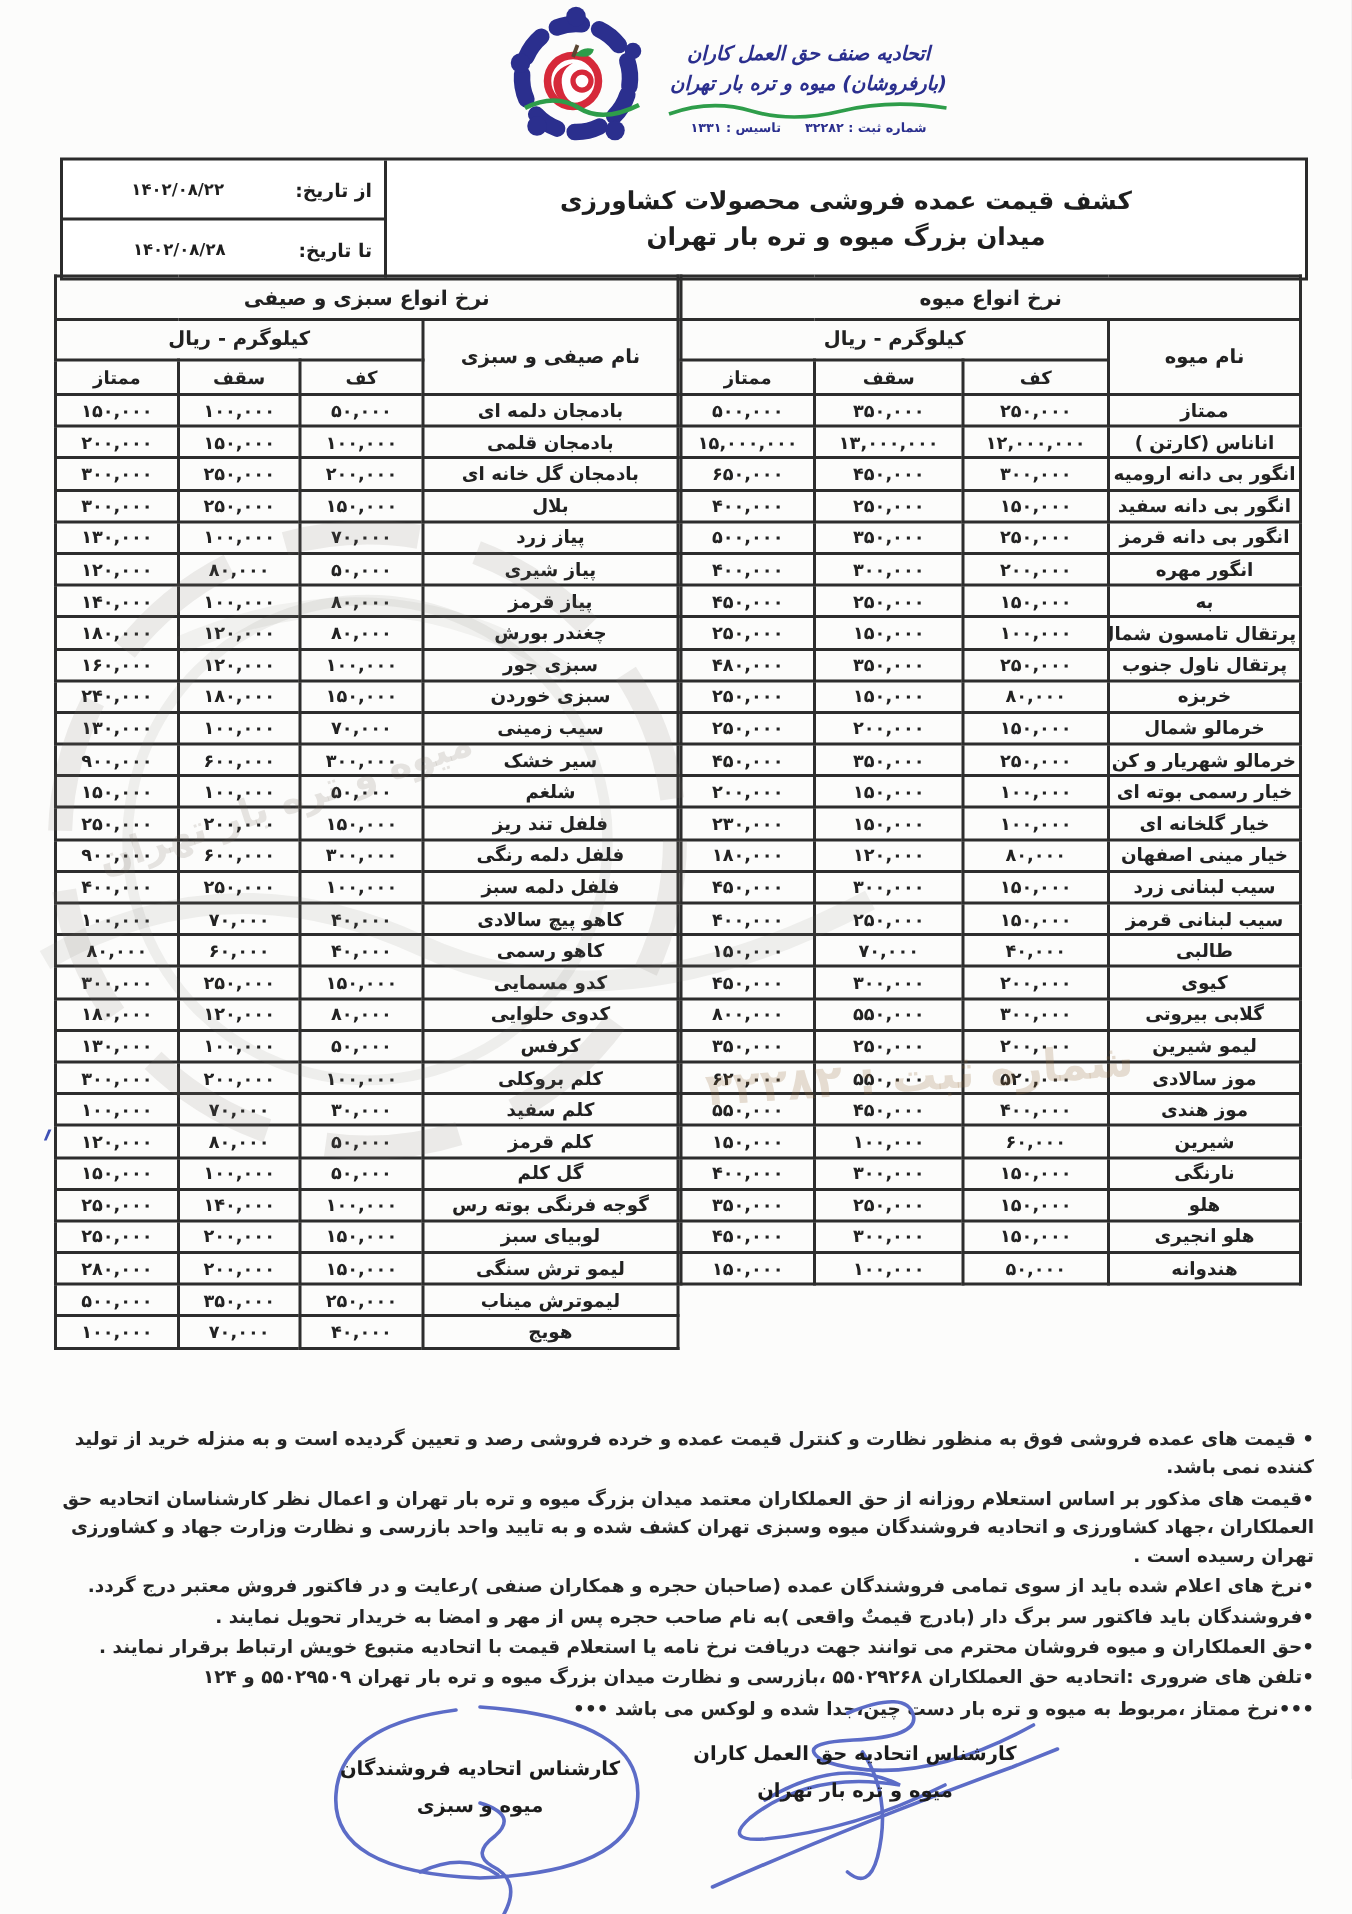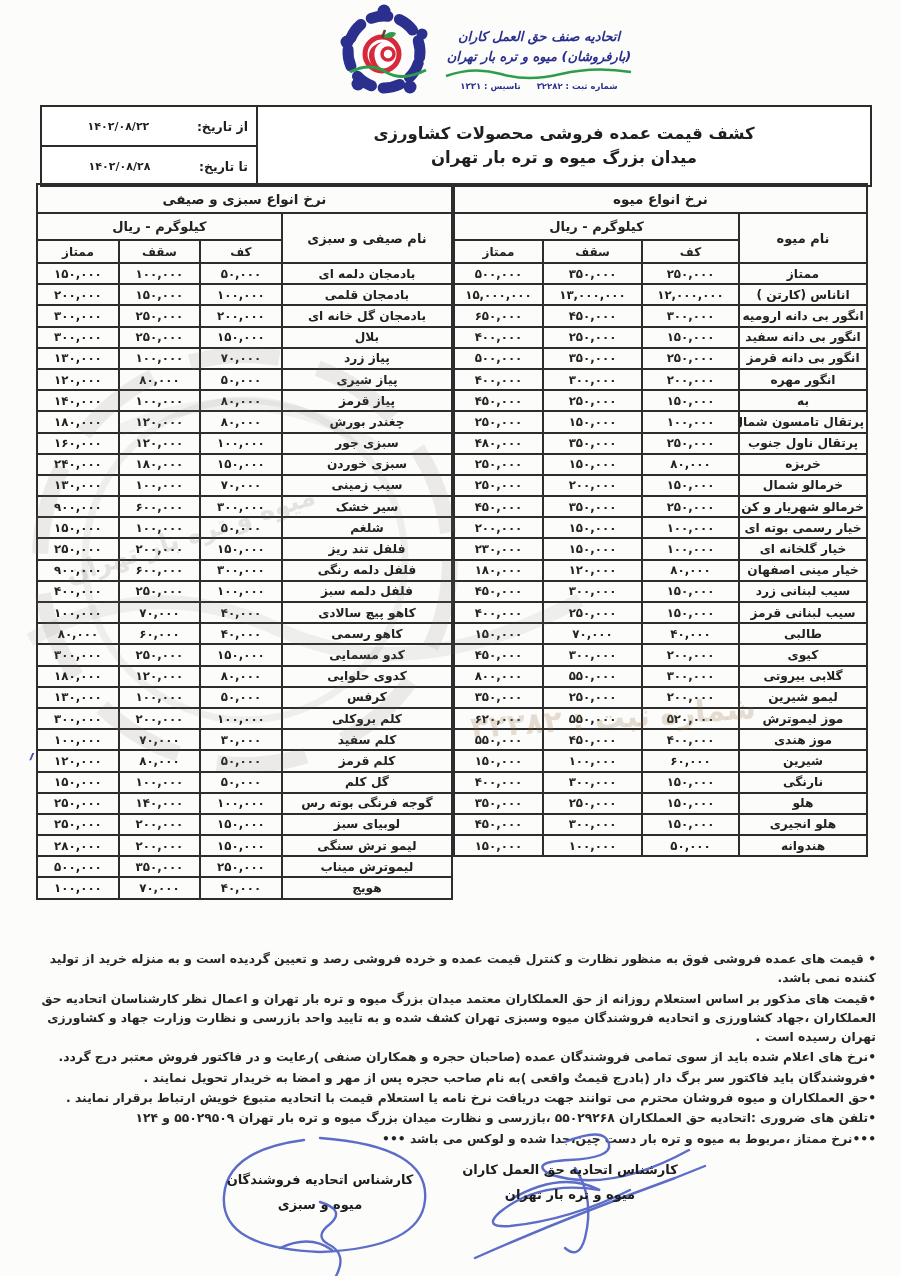--- a/index.html
+++ b/index.html
@@ -264,21 +264,21 @@
             <td>۵۵۰,۰۰۰</td>
             <td>۸۰۰,۰۰۰</td>
           </tr>
           <tr>
             <td class="name-cell">لیمو شیرین</td>
             <td>۲۰۰,۰۰۰</td>
             <td>۲۵۰,۰۰۰</td>
             <td>۳۵۰,۰۰۰</td>
           </tr>
           <tr>
-            <td class="name-cell">موز لیموترش</td>
+            <td class="name-cell">موز سالادی</td>
             <td>۵۲۰,۰۰۰</td>
             <td>۵۵۰,۰۰۰</td>
             <td>۶۲۰,۰۰۰</td>
           </tr>
           <tr>
             <td class="name-cell">موز هندی</td>
             <td>۴۰۰,۰۰۰</td>
             <td>۴۵۰,۰۰۰</td>
             <td>۵۵۰,۰۰۰</td>
           </tr>

